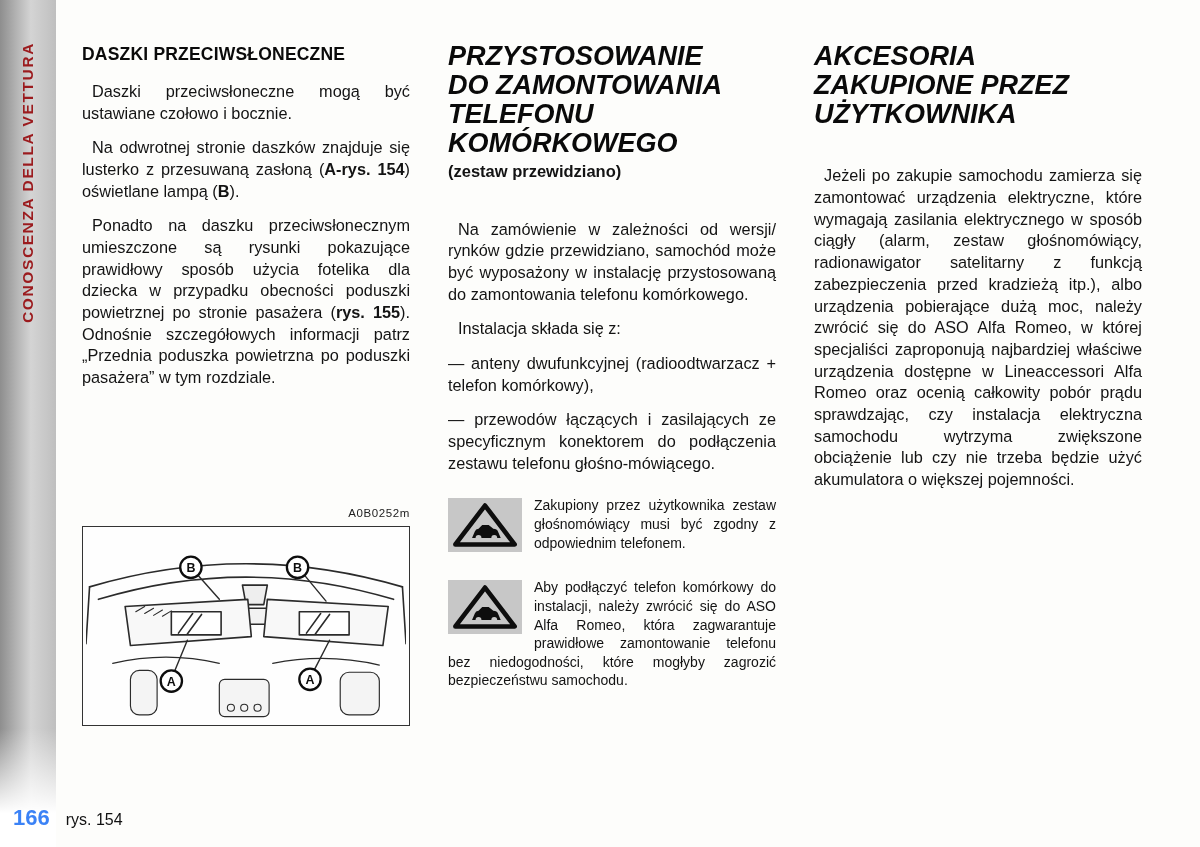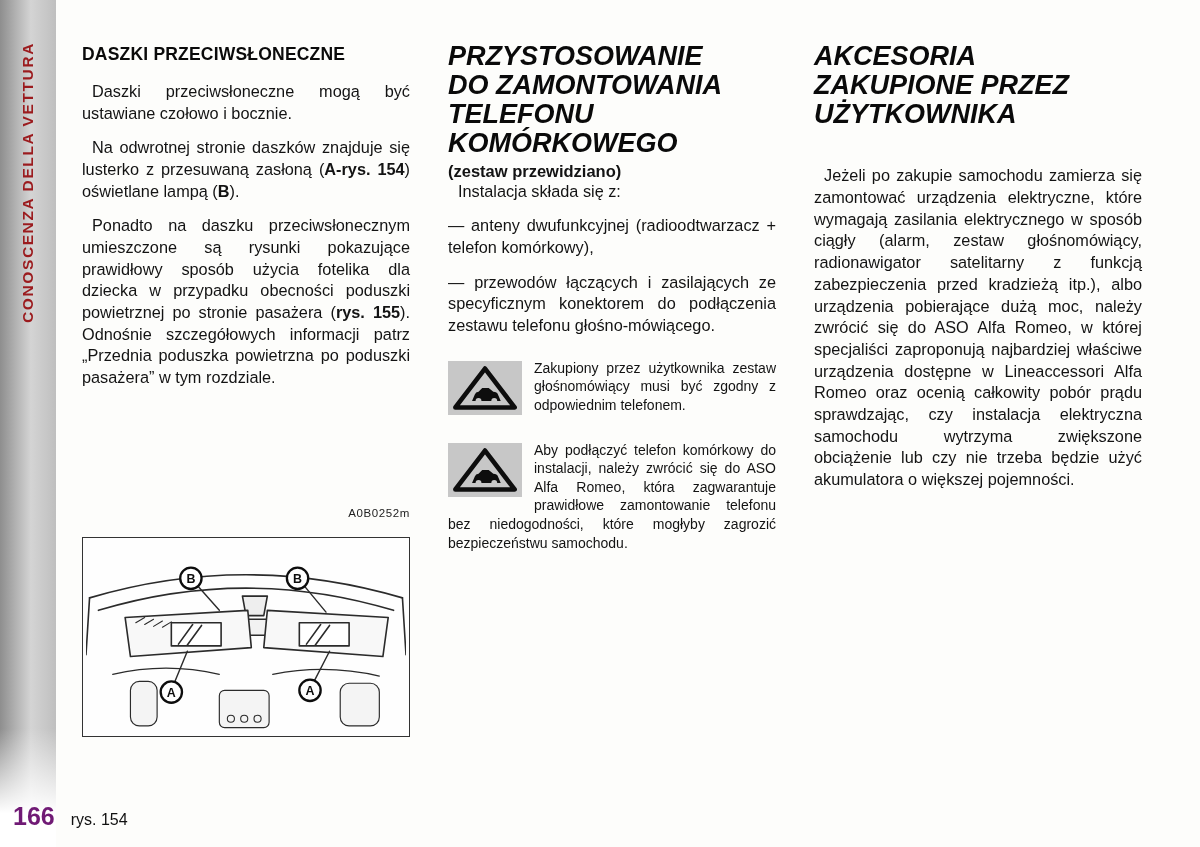--- a/index.html
+++ b/index.html
@@ -68,31 +68,31 @@
     float: left;
     width: 74px; height: 54px;
     background: #c7c7c7;
     margin: 2px 12px 4px 0;
     display: flex; align-items: center; justify-content: center;
   }
   .warn-icon svg { width: 70px; height: 50px; }
 
   
   .figure-wrap { margin-top: 118px; }
-  .figure-code { text-align: right; font-size: 11.5px; letter-spacing: 0.6px; color:#222; margin-bottom: 18px; }
+  .figure-code { text-align: right; font-size: 11.5px; letter-spacing: 0.6px; color:#222; margin-bottom: 7px; }
   .figure-box { border: 1.5px solid #333; background: #fefefe; padding: 3px; }
   .figure-box svg { display: block; width: 100%; height: auto; }
   .lbl { font: bold 14px "Liberation Sans", sans-serif; text-anchor: middle; fill: #0d0d0d; }
 
   
   .footer {
     position: absolute; left: 13px; bottom: 16px;
     display: flex; align-items: baseline; gap: 16px;
   }
-  .page-num { font-size: 25px; font-weight: bold; color:#701a75; }
+  .page-num { font-size: 22px; font-weight: bold; color:#3b82f6; }
   .fig-ref  { font-size: 16px; color:#111; }
 </style>
 </head>
 <body>
 
 <div class="page">
 
   <div class="sidebar">
     <div class="sidebar-label">CONOSCENZA DELLA VETTURA</div>
   </div>
@@ -156,20 +156,21 @@
         </div>
       </div>
     </section>
 
     <section class="col">
       <h1 class="h-big">PRZYSTOSOWANIE
 DO ZAMONTOWANIA
 TELEFONU
 KOMÓRKOWEGO</h1>
       <div class="h-sub">(zestaw przewidziano)</div>
+      <p class="body spaced-top">Na zamówienie w zależności od wersji/ rynków gdzie przewidziano, samochód może być wyposażony w instalację przystosowaną do zamontowania telefonu komórkowego.</p>
       <p class="body">Instalacja składa się z:</p>
       <p class="body list-item">— anteny dwufunkcyjnej (radioodtwarzacz + telefon komórkowy),</p>
       <p class="body list-item">— przewodów łączących i zasilających ze specyficznym konektorem do podłączenia zestawu telefonu głośno-mówiącego.</p>
 
       <div class="warning">
         <span class="warn-icon">
           <svg viewBox="0 0 74 54">
             <path d="M37,6 L69,48 L5,48 Z" fill="none" stroke="#0d0d0d" stroke-width="5" stroke-linejoin="round"></path>
             <path d="M23,41 l3,-7 q1,-3 4,-3 l4,-4 h7 l5,4 q4,0 5,3 l3,7 z" fill="#0d0d0d"></path>
             <circle cx="30" cy="41" r="3.2" fill="#c7c7c7"></circle>

